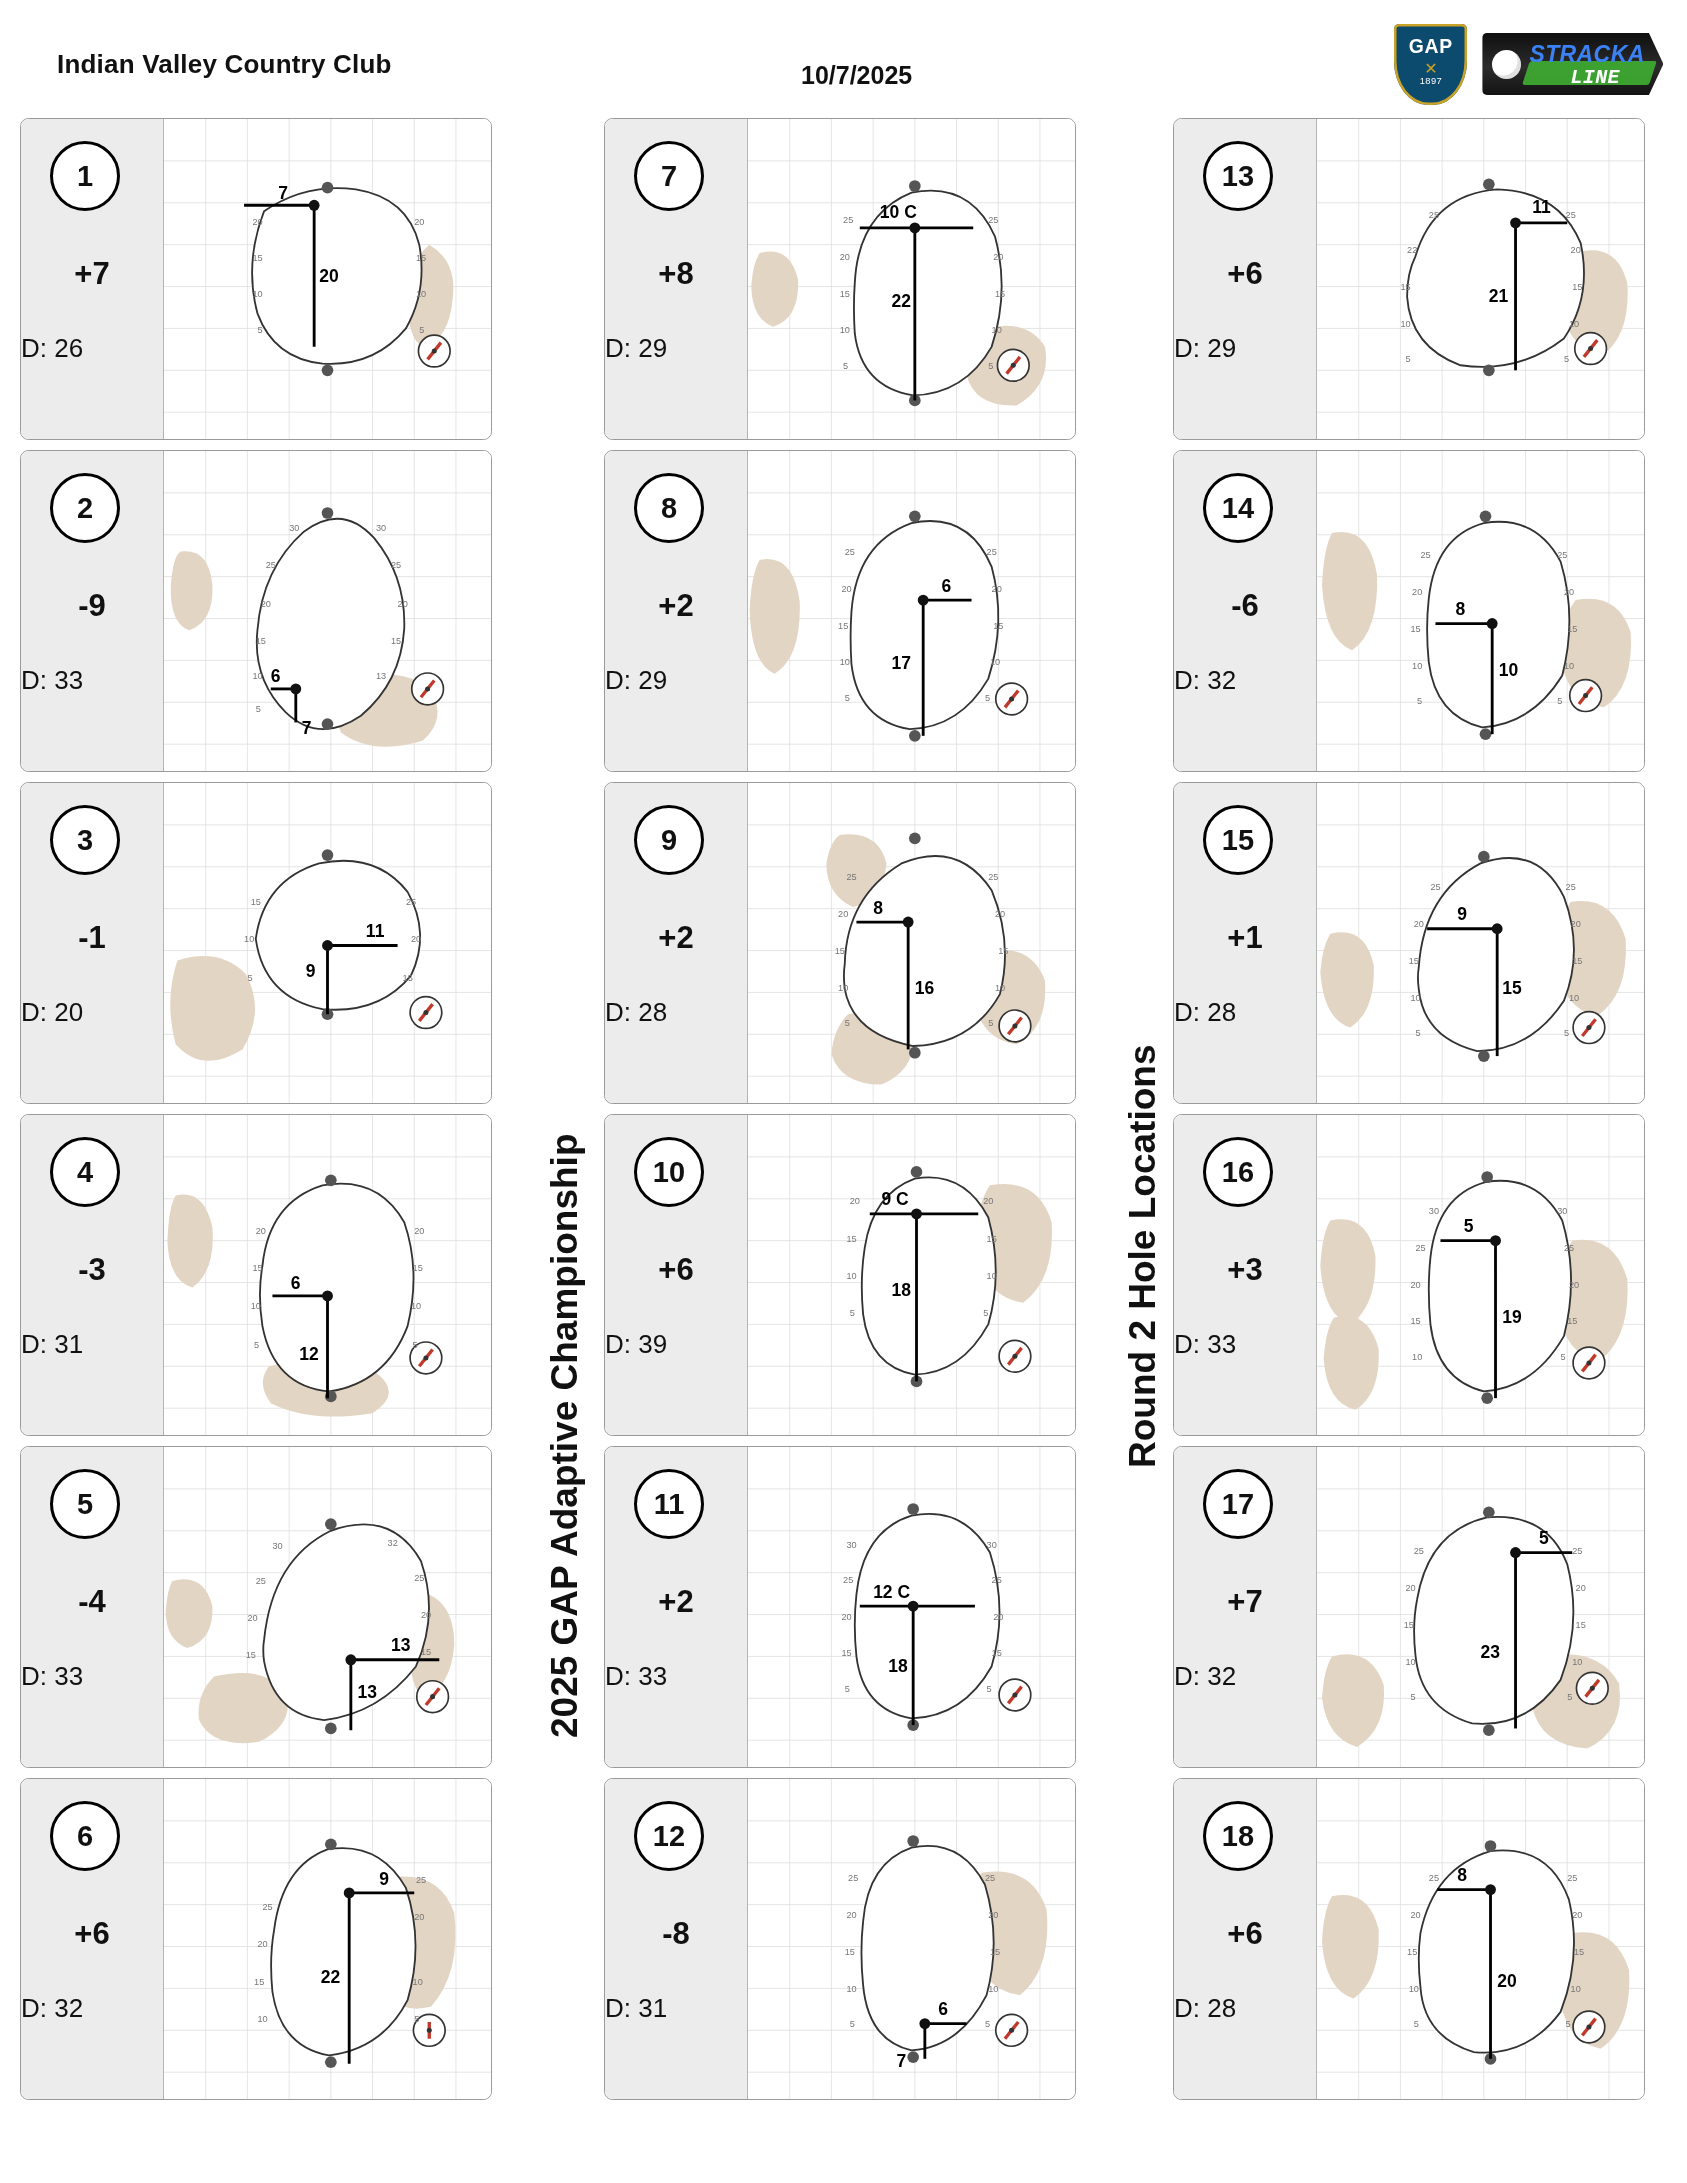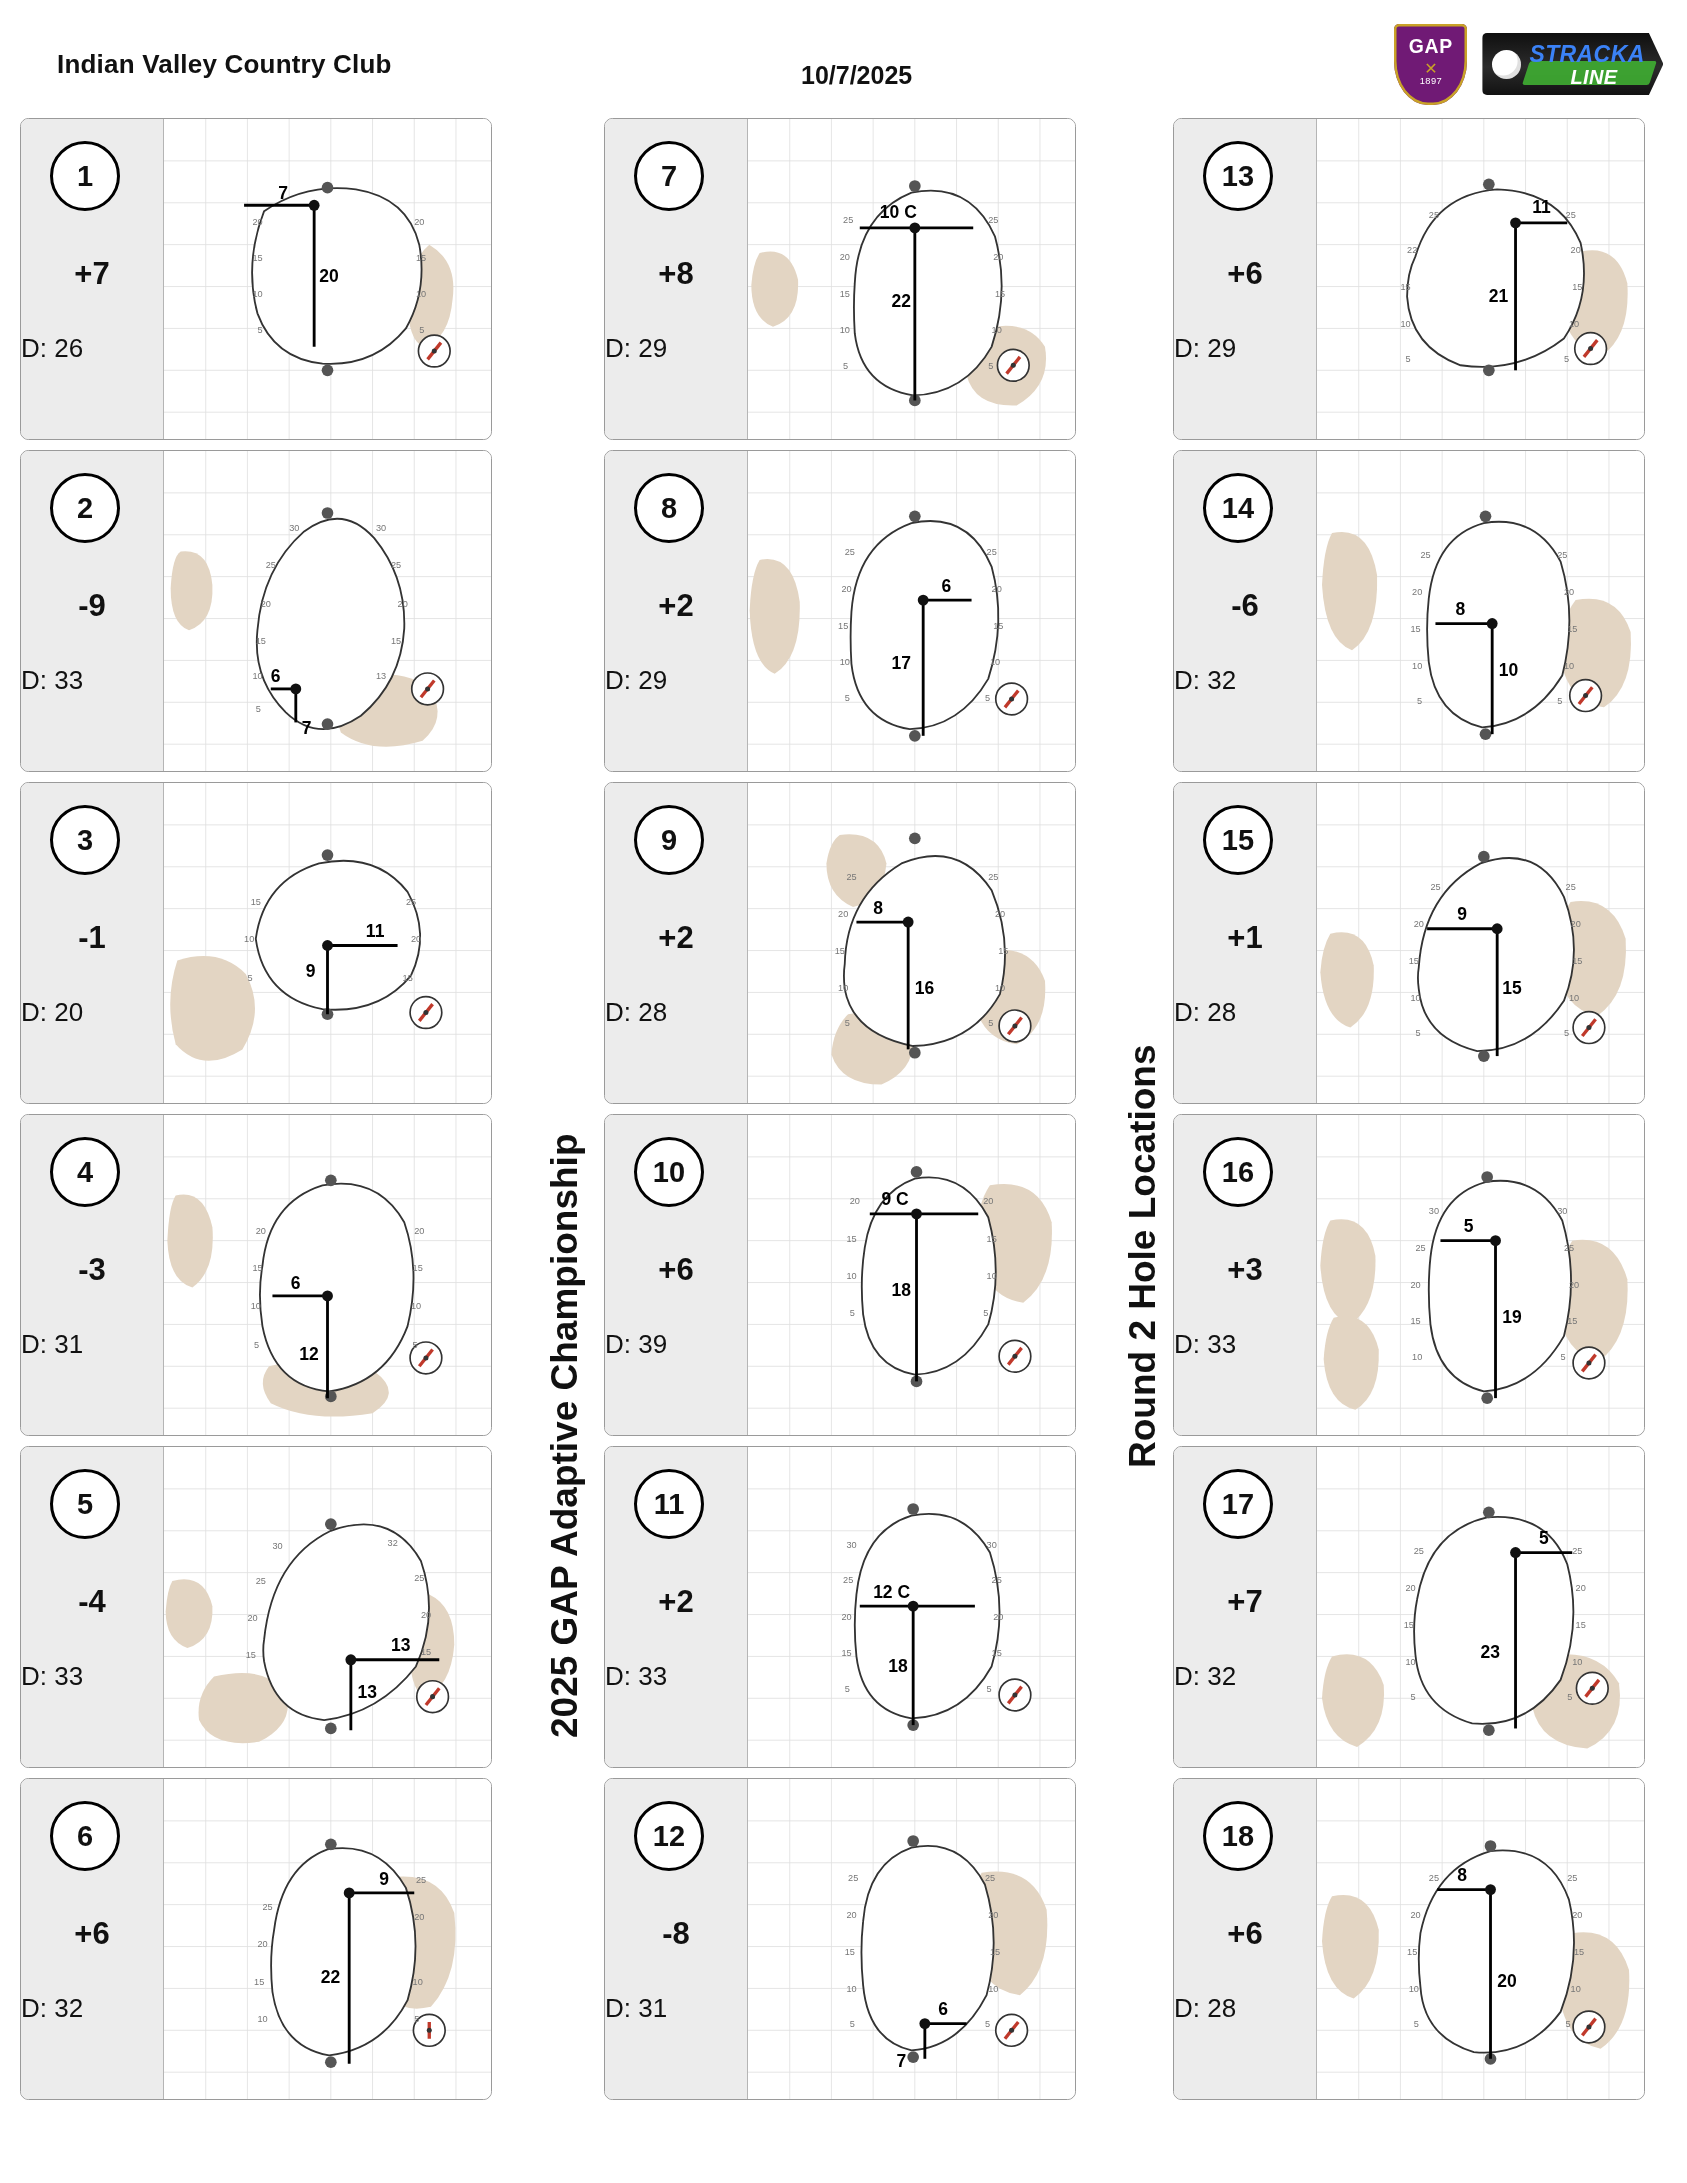--- a/index.html
+++ b/index.html
@@ -55,21 +55,21 @@
     gap: 15px;
   }
   .gap-logo {
     width: 73px;
     height: 81px;
     position: relative;
   }
   .gap-shield {
     width: 73px;
     height: 81px;
-    background: #701a75;
+    background: #0c4a6e;
     border-radius: 5px 5px 34px 34px / 5px 5px 44px 44px;
     position: relative;
     box-shadow: inset 0 0 0 2.5px #c9a227;
   }
   .gap-shield .gap-text {
     position: absolute;
     top: 11.8px;
     left: 0;
     width: 100%;
     text-align: center;
@@ -121,20 +121,21 @@
   }
   .stracka-word2 {
     position: absolute;
     left: 88px;
     top: 33px;
     color: #ffffff;
     font-size: 20px;
     font-weight: bold;
     font-style: italic;
     letter-spacing: 0.4px;
+    font-family: Liberation Mono, monospace;
   }
   .stracka-swoosh {
     position: absolute;
     left: 44px;
     top: 28px;
     width: 127px;
     height: 23.6px;
     background: #3ea832;
     transform: skewX(-18deg);
     border-radius: 2.5px;

